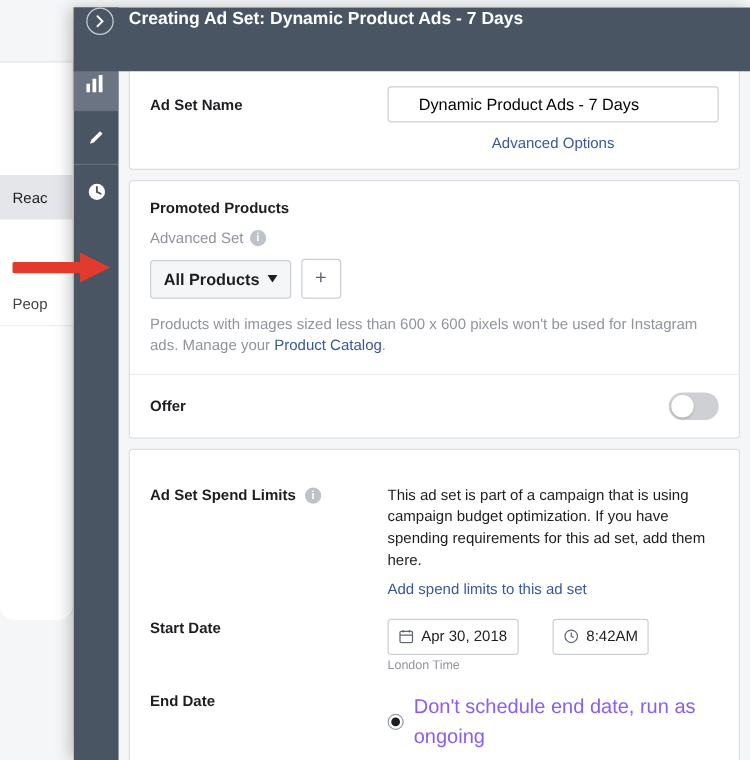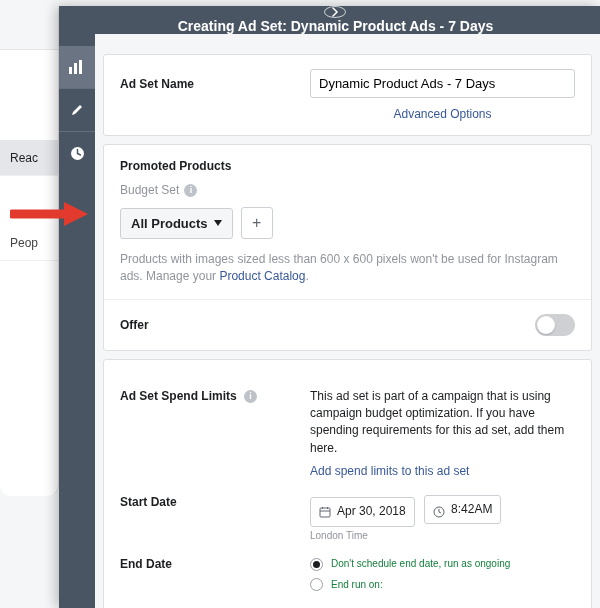--- a/index.html
+++ b/index.html
@@ -8,39 +8,39 @@
   .outer-left { position: absolute; left: 0; top: 0; width: 59px; height: 496px; background: #fff; border-right: 1px solid #e5e5e5; border-radius: 11px; }
   .outer-left .block { height: 50px; background: #f5f6f7; border-bottom: 1px solid #e5e5e5; }
   .outer-left .tab-item { height: 36px; line-height: 36px; font-size: 12px; color: #444; padding-left: 10px; border-bottom: 1px solid #f0f0f0; background: #fff; overflow: hidden; white-space: nowrap; }
   .outer-left .tab-item.active { background: #e4e6ea; font-weight: 500; color: #1c1e21; }
   .outer-left .spacer { height: 90px; }
 
   .red-arrow { position: absolute; left: 10px; top: 200px; z-index: 20; }
 
   .panel { position: absolute; left: 59px; top: 6px; right: 0; bottom: 0; background: #fff; box-shadow: -3px 0 12px rgba(0,0,0,0.25); display: flex; }
   
-  .header-bar { position: absolute; left: 59px; right: 0; top: 6px; height: 28px; background: #4a5564; color: #fff; display: flex; align-items: center; z-index: 10; flex-direction: column; }
+  .header-bar { position: absolute; left: 59px; right: 0; top: 6px; height: 51px; background: #4a5564; color: #fff; display: flex; z-index: 10; }
   .header-bar .chev { width: 22px; height: 22px; margin-left: 10px; border-radius: 50%; border: 1.5px solid rgba(255,255,255,0.7); display: flex; align-items: center; justify-content: center; }
   .header-bar .title { margin-left: 12px; font-weight: 600; font-size: 14px; }
 
   .side-rail { width: 36px; background: #4a5564; display: flex; flex-direction: column; align-items: center; padding-top: 40px; }
   .side-rail .rail-btn { width: 36px; height: 42px; display: flex; align-items: center; justify-content: center; color: #fff; }
   .side-rail .rail-btn.active { background: #6a7482; }
   .side-rail .divider { width: 100%; height: 1px; background: rgba(255,255,255,0.15); }
 
   .content { flex: 1; background: #f5f6f7; padding-top: 40px; overflow: hidden; }
 
   .card { background: #fff; border: 1px solid #dddfe2; margin: 8px; border-radius: 3px; }
   .card-inner { padding: 14px 16px; }
 
   .row { display: flex; align-items: center; }
   .label-right { width: 190px; text-align: left; font-size: 12px; color: #606770; padding-right: 14px; flex-shrink: 0; }
   .label-right strong { font-weight: 600; color: #1c1e21; }
 
-  .text-input { border: 1px solid #ccd0d5; border-radius: 3px; padding: 6px 8px; font-size: 13px; flex: 1; background: #fff; }
+  .text-input { border: 1px solid #ccd0d5; border-radius: 3px; padding: 6px 24px; font-size: 13px; flex: 1; background: #fff; }
   .link { color: #385898; font-size: 12px; cursor: pointer; }
   .adv-opt { text-align: center; padding-top: 8px; padding-left: 190px; }
 
   .section-title { font-size: 12px; font-weight: 700; color: #1c1e21; }
   .section-sub { font-size: 12px; color: #90949c; display: flex; align-items: center; gap: 5px; margin-top: 10px; }
   .info-icon { display: inline-flex; width: 13px; height: 13px; border-radius: 50%; background: #bec3c9; color: #fff; font-size: 9px; font-weight: 700; align-items: center; justify-content: center; font-style: normal; }
 
   .prod-row { display: flex; align-items: center; gap: 8px; margin-top: 10px; }
   .select-btn { border: 1px solid #ccd0d5; border-radius: 3px; padding: 7px 10px; font-size: 13px; font-weight: 600; background: #f5f6f7; display: flex; align-items: center; gap: 6px; cursor: pointer; color: #1c1e21; }
   .plus-btn { border: 1px solid #ccd0d5; border-radius: 3px; width: 32px; height: 32px; background: #fff; font-size: 16px; color: #606770; cursor: pointer; }
@@ -48,21 +48,21 @@
 
   .offer-row { display: flex; align-items: center; justify-content: space-between; padding: 14px 16px; }
   .toggle { width: 40px; height: 22px; background: #ced0d4; border-radius: 11px; position: relative; }
   .toggle .knob { position: absolute; width: 18px; height: 18px; background: #fff; border-radius: 50%; top: 2px; left: 2px; box-shadow: 0 1px 2px rgba(0,0,0,0.2); }
 
   .bs-row { display: flex; align-items: flex-start; margin-top: 14px; }
   .bs-val { flex: 1; font-size: 12px; color: #1c1e21; line-height: 1.45; }
   .subnote { font-size: 10px; color: #90949c; margin-top: 2px; }
 
   .date-btn { border: 1px solid #ccd0d5; border-radius: 3px; padding: 5px 8px; font-size: 12px; background: #fff; display: inline-flex; align-items: center; gap: 6px; cursor: pointer; }
-  .radio { display: flex; align-items: center; gap: 8px; font-size: 10px; color: #15803d; margin-bottom: 6px; }
+  .radio { display: flex; align-items: center; gap: 8px; font-size: 16px; color: #8b5cf6; margin-bottom: 6px; }
   .radio-dot { width: 13px; height: 13px; border: 1px solid #98a0a6; border-radius: 50%; display: inline-flex; align-items: center; justify-content: center; flex-shrink: 0; }
   .radio-dot.sel::after { content: ""; width: 7px; height: 7px; background: #1c1e21; border-radius: 50%; display: block; }
 </style>
 </head>
 <body>
 
 <div class="outer-left">
   <div class="block"></div>
   <div class="spacer"></div>
   <div class="tab-item active">Reac</div>
@@ -120,21 +120,21 @@
         <div class="adv-opt">
           <span class="link">Advanced Options</span>
         </div>
       </div>
     </div>
 
     <div class="card">
       <div class="card-inner" style="border-bottom:1px solid #eceef0;">
         <div class="section-title">Promoted Products</div>
         <div class="section-sub">
-          <span>Budget Set</span>
+          <span>Advanced Set</span>
           <span class="info-icon">i</span>
         </div>
         <div class="prod-row">
           <button class="select-btn">
             <span>All Products</span>
             <svg width="8" height="6" viewBox="0 0 8 6">
                 <path d="M0 0 L8 0 L4 6 Z" fill="#1c1e21"></path>
               </svg>
           </button>
           <button class="plus-btn">+</button>
@@ -170,21 +170,21 @@
           <div class="bs-val">
             <span class="date-btn">
               <svg width="12" height="12" viewBox="0 0 12 12">
                   <rect x="1" y="2" width="10" height="9" rx="1" fill="none" stroke="#606770"></rect>
                   <line x1="1" y1="5" x2="11" y2="5" stroke="#606770"></line>
                   <line x1="3.5" y1="1" x2="3.5" y2="3" stroke="#606770"></line>
                   <line x1="8.5" y1="1" x2="8.5" y2="3" stroke="#606770"></line>
                 </svg>
               <span>Apr 30, 2018</span>
             </span>
-            <span class="date-btn" style="margin-left:6px;align-items:flex-end;">
+            <span class="date-btn" style="margin-left:24px;">
               <svg width="12" height="12" viewBox="0 0 12 12">
                   <circle cx="6" cy="6" r="5" fill="none" stroke="#606770"></circle>
                   <path d="M6 3 L6 6 L8 7" stroke="#606770" fill="none"></path>
                 </svg>
               <span>8:42AM</span>
             </span>
             <div class="subnote">London Time</div>
           </div>
         </div>
 

